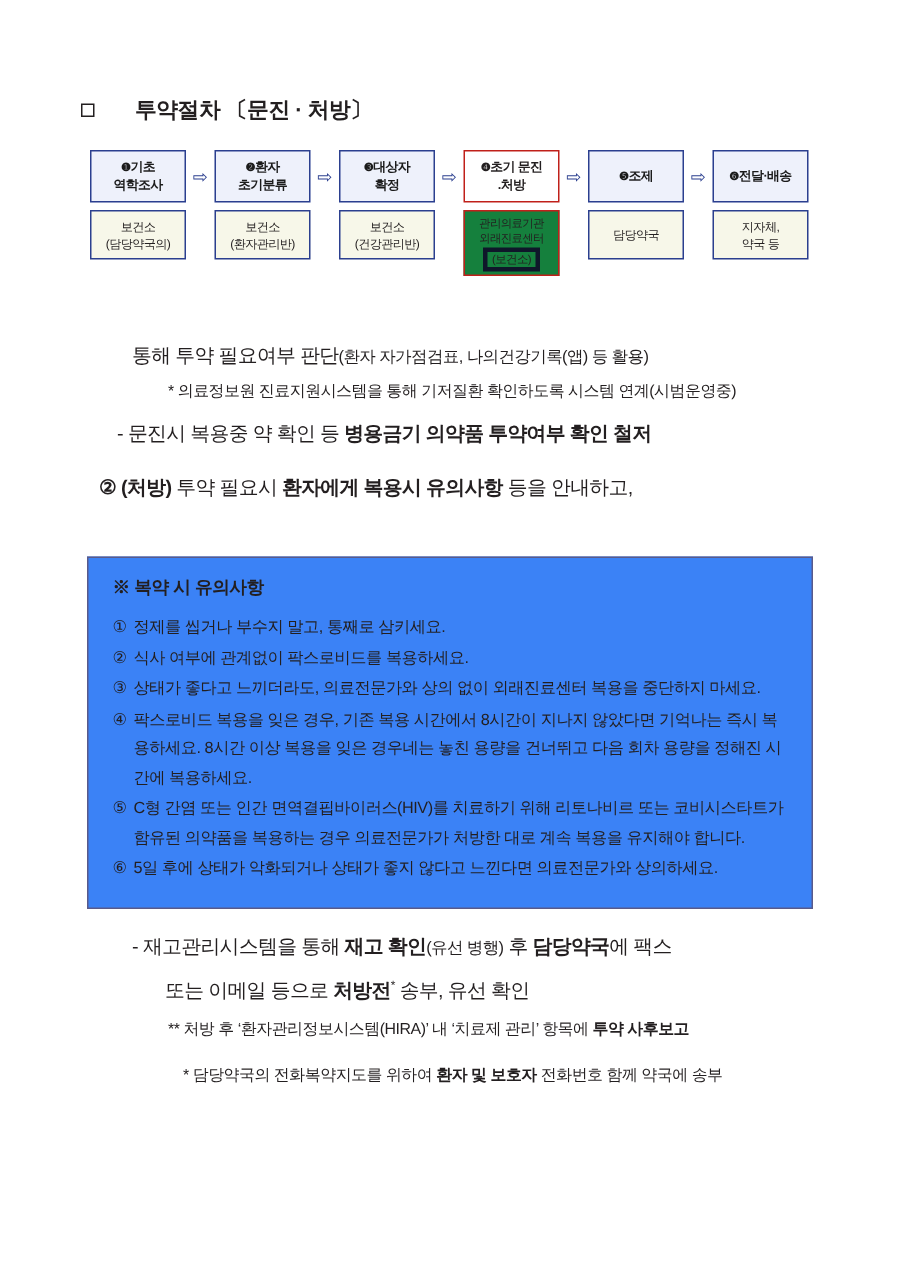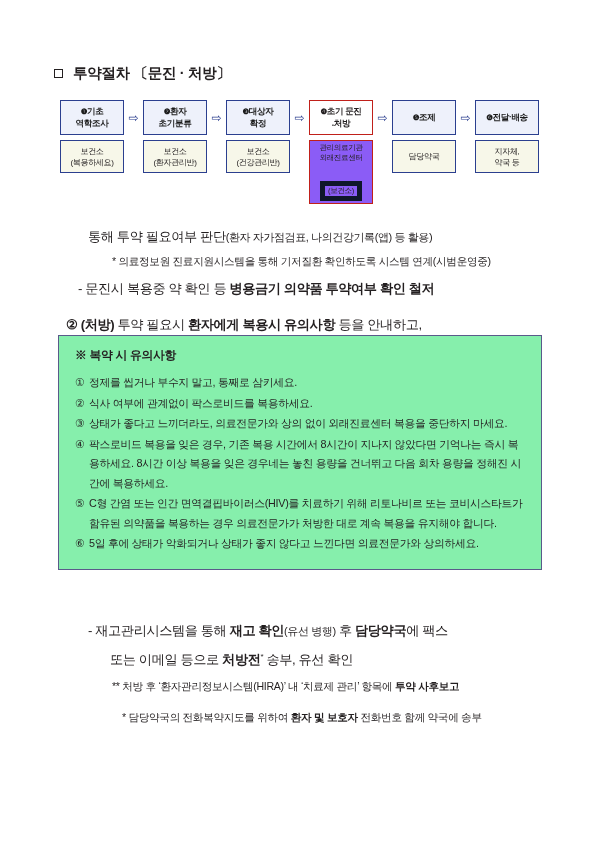--- a/index.html
+++ b/index.html
@@ -26,21 +26,21 @@
   
   .heading {
     position: absolute;
     left: 54px;
     top: 64px;
     font-size: 14.5px;
     font-weight: bold;
     letter-spacing: -0.3px;
     display: flex;
     align-items: center;
-    gap: 10px;
+    gap: 27px;
   }
   .heading .box-bullet {
     display: inline-block;
     width: 9px;
     height: 9px;
     border: 1.3px solid #231f20;
     box-sizing: border-box;
   }
 
   
@@ -89,30 +89,30 @@
     padding: 2px 1px;
     text-align: center;
   }
   .flow-node.highlight .top {
     border: 1.6px solid #c0201a;
     background: #ffffff;
     color: #231f20;
   }
   .flow-node.highlight .bottom {
     border: 1.6px solid #c0201a;
-    background: #8b5cf6;
+    background: #15803d;
     font-size: 7.6px;
     line-height: 10px;
     min-height: 44px;
   }
   .flow-node.highlight .bottom .boxed {
     display: inline-block;
-    border: 5px solid #0f172a;
+    border: 3px solid #0f172a;
     padding: 0 3px;
-    margin-top: 18px;
+    margin-top: 1px;
     font-size: 7.6px;
   }
   .flow-arrow {
     width: 19px;
     height: 35px;
     display: flex;
     align-items: center;
     justify-content: center;
     color: #2b3f8f;
     font-size: 12px;
@@ -133,24 +133,24 @@
   .b { font-weight: bold; }
   .small-note {
     font-size: 10.6px;
     letter-spacing: -0.3px;
   }
 
   
   .notice {
     position: absolute;
     left: 58px;
-    top: 335px;
+    top: 371px;
     width: 484px;
     border: 1.2px solid #5a5a8a;
-    background: #86efac;
+    background: #3b82f6;
     box-sizing: border-box;
     padding: 12px 16px 14px 16px;
   }
   .notice-title {
     font-size: 11.8px;
     font-weight: bold;
     letter-spacing: -0.3px;
     margin-bottom: 9px;
   }
   .notice ol {
@@ -186,21 +186,21 @@
 
   <div class="flow">
 
     <div class="flow-node">
       <div class="top">
         <div><span class="circ">❶</span><span>기초</span></div>
         <div>역학조사</div>
       </div>
       <div class="bottom">
         <div>보건소</div>
-        <div>(복용하세요)</div>
+        <div>(담당약국의)</div>
       </div>
     </div>
 
     <div class="flow-arrow">⇨</div>
 
     <div class="flow-node">
       <div class="top">
         <div><span class="circ">❷</span><span>환자</span></div>
         <div>초기분류</div>
       </div>

